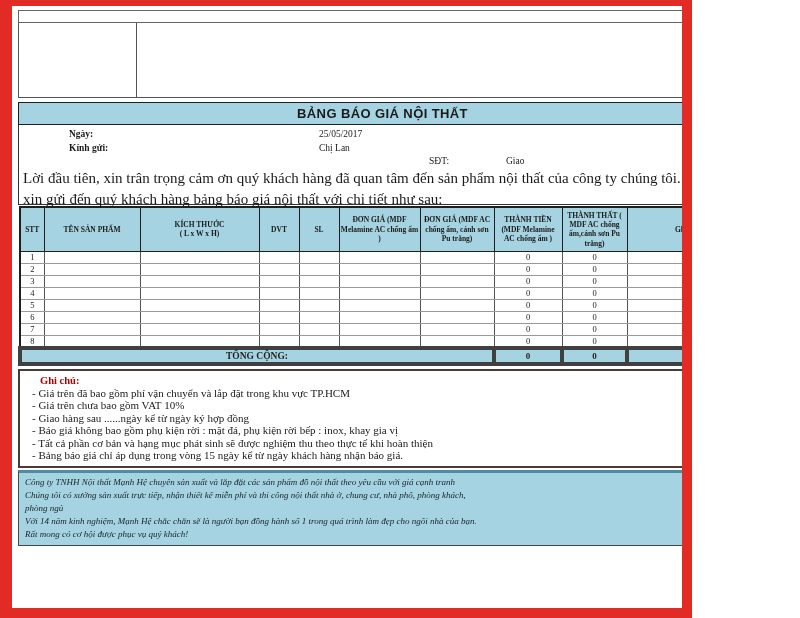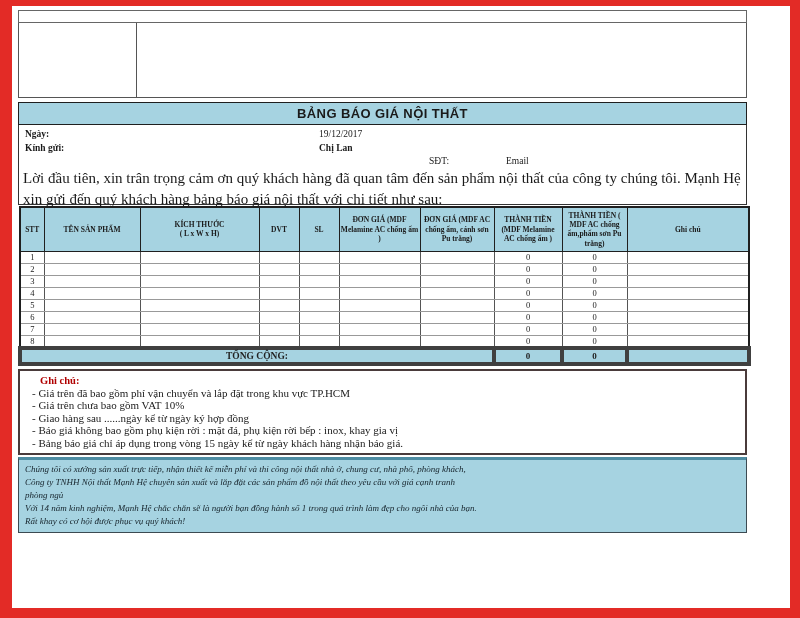--- a/index.html
+++ b/index.html
@@ -3,37 +3,37 @@
 <meta charset="utf-8">
 <style>
   :root{
     --blue:#a6d3e1;
     --frame-red:#e32b26;
     --ink:#1a1a1a;
   }
   *{box-sizing:border-box;}
   html,body{margin:0;padding:0;}
   body{width:800px;height:618px;background:#fff;font-family:"Liberation Serif","DejaVu Serif",serif;color:var(--ink);}
-  .frame{width:800px;height:618px;border-style:solid;border-color:var(--frame-red);border-width:6px 10px 10px 12px;background:#fff;overflow:hidden;}
+  .frame{width:692px;height:618px;border-style:solid;border-color:var(--frame-red);border-width:6px 10px 10px 12px;background:#fff;overflow:hidden;}
   .inner{position:relative;width:778px;height:602px;padding:4px 0 0 6px;}
   .block{width:729px;}
 
   
   .strip{height:13px;border:1px solid #666;}
   .hdrboxes{display:flex;height:75px;}
   .hbox-left{width:119px;border:1px solid #555;border-top:none;}
   .hbox-right{flex:1;border:1px solid #555;border-top:none;border-left:none;}
 
   
   .titleband{margin-top:4px;height:23px;background:var(--blue);border:1px solid #1f1f1f;text-align:center;
     font-family:"Liberation Sans","DejaVu Sans",sans-serif;font-weight:bold;font-size:13px;line-height:21px;letter-spacing:.4px;}
 
   
   .infobox{position:relative;height:80px;border:1px solid #333;border-top:none;font-size:9.5px;}
-  .lbl{font-weight:bold;}
+  .lbl{font-weight:bold;margin-left:44px;}
   .pos{position:absolute;}
   .intro{position:absolute;top:43px;left:4px;width:721px;font-size:15px;line-height:1.4;}
 
   
   table.quote{margin-top:1px;width:729px;border-collapse:collapse;table-layout:fixed;border:2px solid #1f1f1f;}
   table.quote th{background:var(--blue);border:1px solid #1f1f1f;font-weight:bold;font-size:7.5px;line-height:1.25;
     padding:1px;text-align:center;vertical-align:middle;white-space:pre-line;height:44px;}
   table.quote td{border-left:1px solid #555;border-right:1px solid #555;border-bottom:1px solid #999;border-top:1px solid #999;
     height:12px;font-size:8.5px;text-align:center;padding:0;color:#222;}
   table.quote tfoot td{background:var(--blue);border:4px solid #404040;font-weight:bold;height:16px;font-size:9px;}
@@ -58,25 +58,25 @@
     <div class="block strip"></div>
     <div class="block hdrboxes">
       <div class="hbox-left"></div>
       <div class="hbox-right"></div>
     </div>
 
     <div class="block titleband">BẢNG BÁO GIÁ NỘI THẤT</div>
 
     <div class="block infobox">
       <span class="pos lbl" style="top:4px;left:6px;">Ngày:</span>
-      <span class="pos" style="top:4px;left:300px;">19/12/2017</span>
+      <span class="pos" style="top:4px;left:300px;">25/05/2017</span>
       <span class="pos lbl" style="top:18px;left:6px;">Kính gửi:</span>
-      <span class="pos" style="top:18px;left:300px;font-weight:bold;">Chị Lan</span>
+      <span class="pos" style="top:18px;left:300px;">Chị Lan</span>
       <span class="pos" style="top:31px;left:410px;">SĐT:</span>
-      <span class="pos" style="top:31px;left:487px;">Email</span>
+      <span class="pos" style="top:31px;left:487px;">Giao</span>
       <div class="intro">Lời đầu tiên, xin trân trọng cảm ơn quý khách hàng đã quan tâm đến sản phẩm nội thất của công ty chúng tôi. Mạnh Hệ xin gửi đến quý khách hàng bảng báo giá nội thất với chi tiết như sau:</div>
     </div>
 
     <table class="quote">
       <colgroup>
         <col style="width:24px">
           <col style="width:96px">
           <col style="width:119px">
           <col style="width:40px">
           <col style="width:40px">
@@ -90,21 +90,21 @@
         <tr>
             <th>STT</th>
             <th>TÊN SẢN PHẨM</th>
             <th>KÍCH THƯỚC
 ( L x W x H)</th>
             <th>DVT</th>
             <th>SL</th>
             <th>ĐƠN GIÁ (MDF Melamine AC chống ẩm )</th>
             <th>ĐƠN GIÁ (MDF AC chống ẩm, cánh sơn Pu trắng)</th>
             <th>THÀNH TIỀN (MDF Melamine AC chống ẩm )</th>
-            <th>THÀNH TIỀN ( MDF AC chống ẩm,phẩm sơn Pu trắng)</th>
+            <th>THÀNH THẤT ( MDF AC chống ẩm,cánh sơn Pu trắng)</th>
             <th>Ghi chú</th>
           </tr>
       </thead>
       <tbody>
           <tr>
           <td>1</td>
           <td></td>
           <td></td>
           <td></td>
           <td></td>
@@ -209,28 +209,29 @@
       </tfoot>
     </table>
 
     <div class="block notesbox">
       <div class="notes-heading">Ghi chú:</div>
       <ul>
           <li>- Giá trên đã bao gồm phí vận chuyển và lắp đặt trong khu vực TP.HCM</li>
           <li>- Giá trên chưa bao gồm VAT 10%</li>
           <li>- Giao hàng sau ......ngày kể từ ngày ký hợp đồng</li>
           <li>- Báo giá không bao gồm phụ kiện rời : mặt đá, phụ kiện rời bếp : inox, khay gia vị</li>
+          <li>- Tất cả phần cơ bản và hạng mục phát sinh sẽ được nghiệm thu theo thực tế khi hoàn thiện</li>
           <li>- Bảng báo giá chỉ áp dụng trong vòng 15 ngày kể từ ngày khách hàng nhận báo giá.</li>
         </ul>
     </div>
 
     <div class="block footerbox">
       <div>
+          <p>Công ty TNHH Nội thất Mạnh Hệ chuyên sản xuất và lắp đặt các sản phẩm đồ nội thất theo yêu cầu với giá cạnh tranh</p>
           <p>Chúng tôi có xưởng sản xuất trực tiếp, nhận thiết kế miễn phí và thi công nội thất nhà ở, chung cư, nhà phố, phòng khách,</p>
-          <p>Công ty TNHH Nội thất Mạnh Hệ chuyên sản xuất và lắp đặt các sản phẩm đồ nội thất theo yêu cầu với giá cạnh tranh</p>
           <p>phòng ngủ</p>
           <p>Với 14 năm kinh nghiệm, Mạnh Hệ chắc chắn sẽ là người bạn đồng hành số 1 trong quá trình làm đẹp cho ngôi nhà của bạn.</p>
-          <p>Rất khay có cơ hội được phục vụ quý khách!</p>
+          <p>Rất mong có cơ hội được phục vụ quý khách!</p>
         </div>
     </div>
 
   </div>
 </div>
 
 </body></html>

